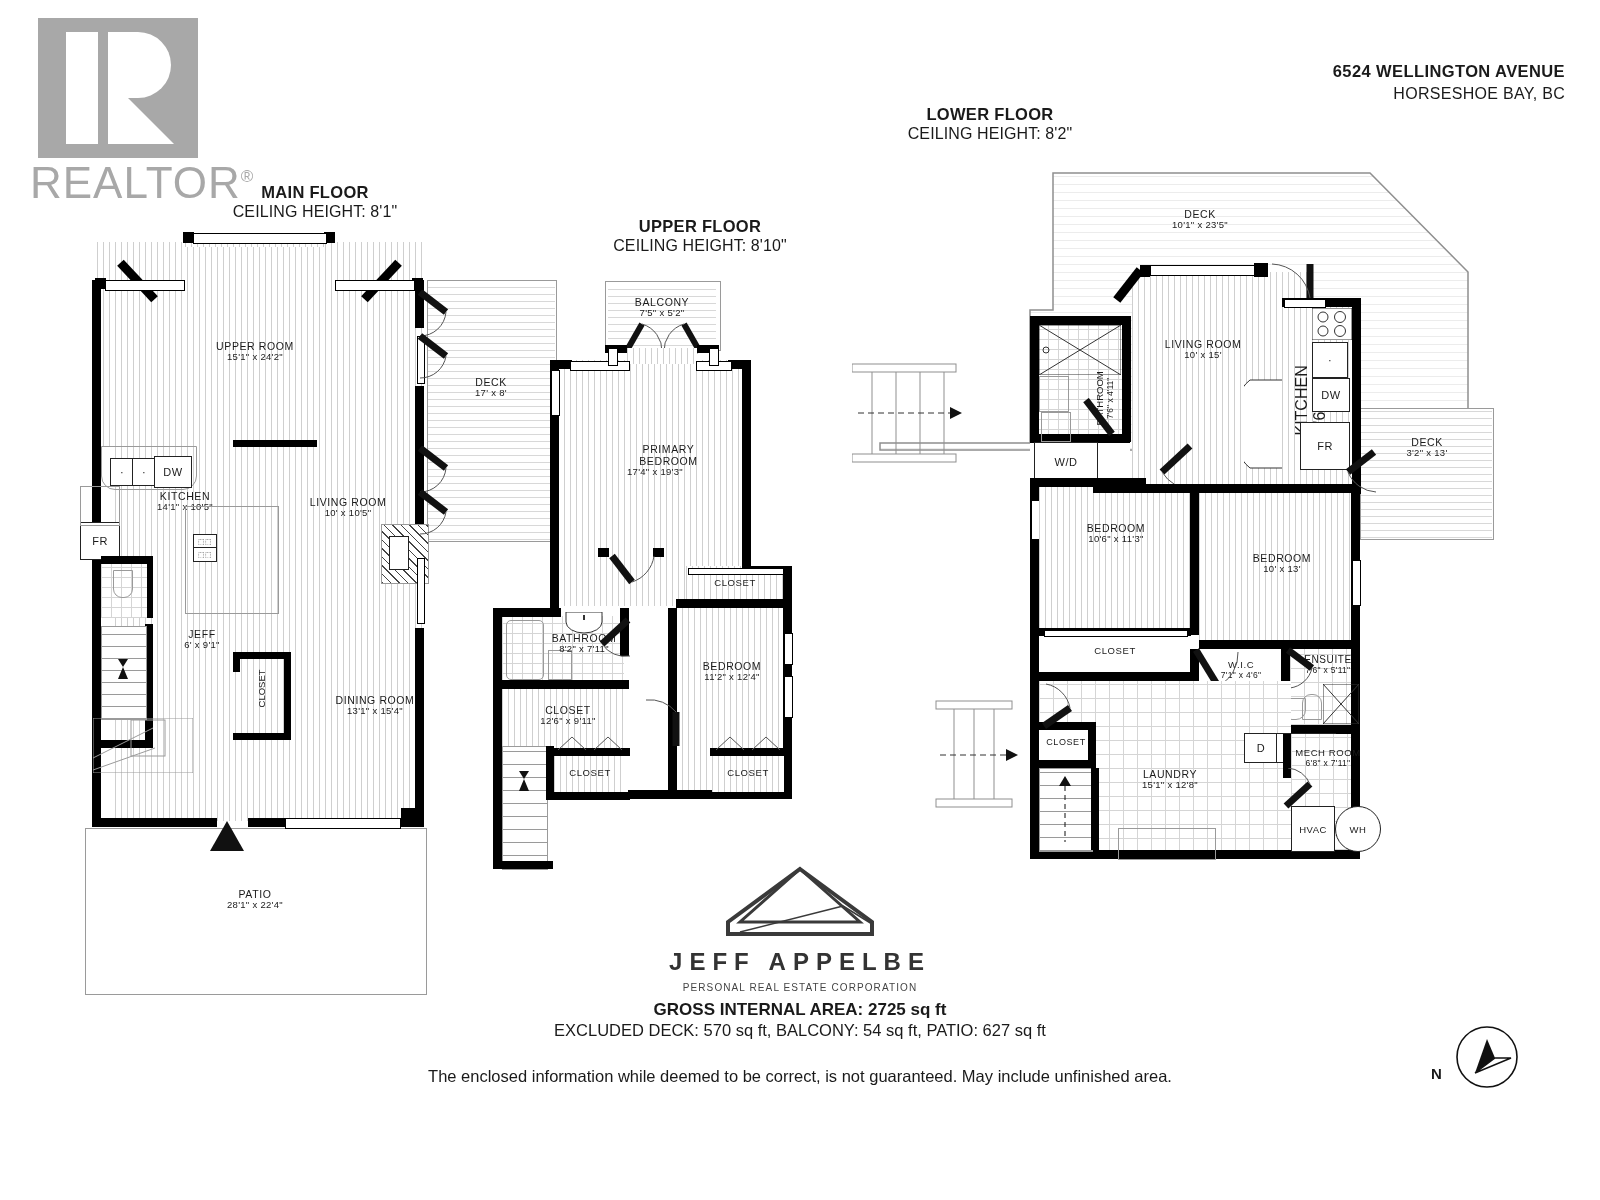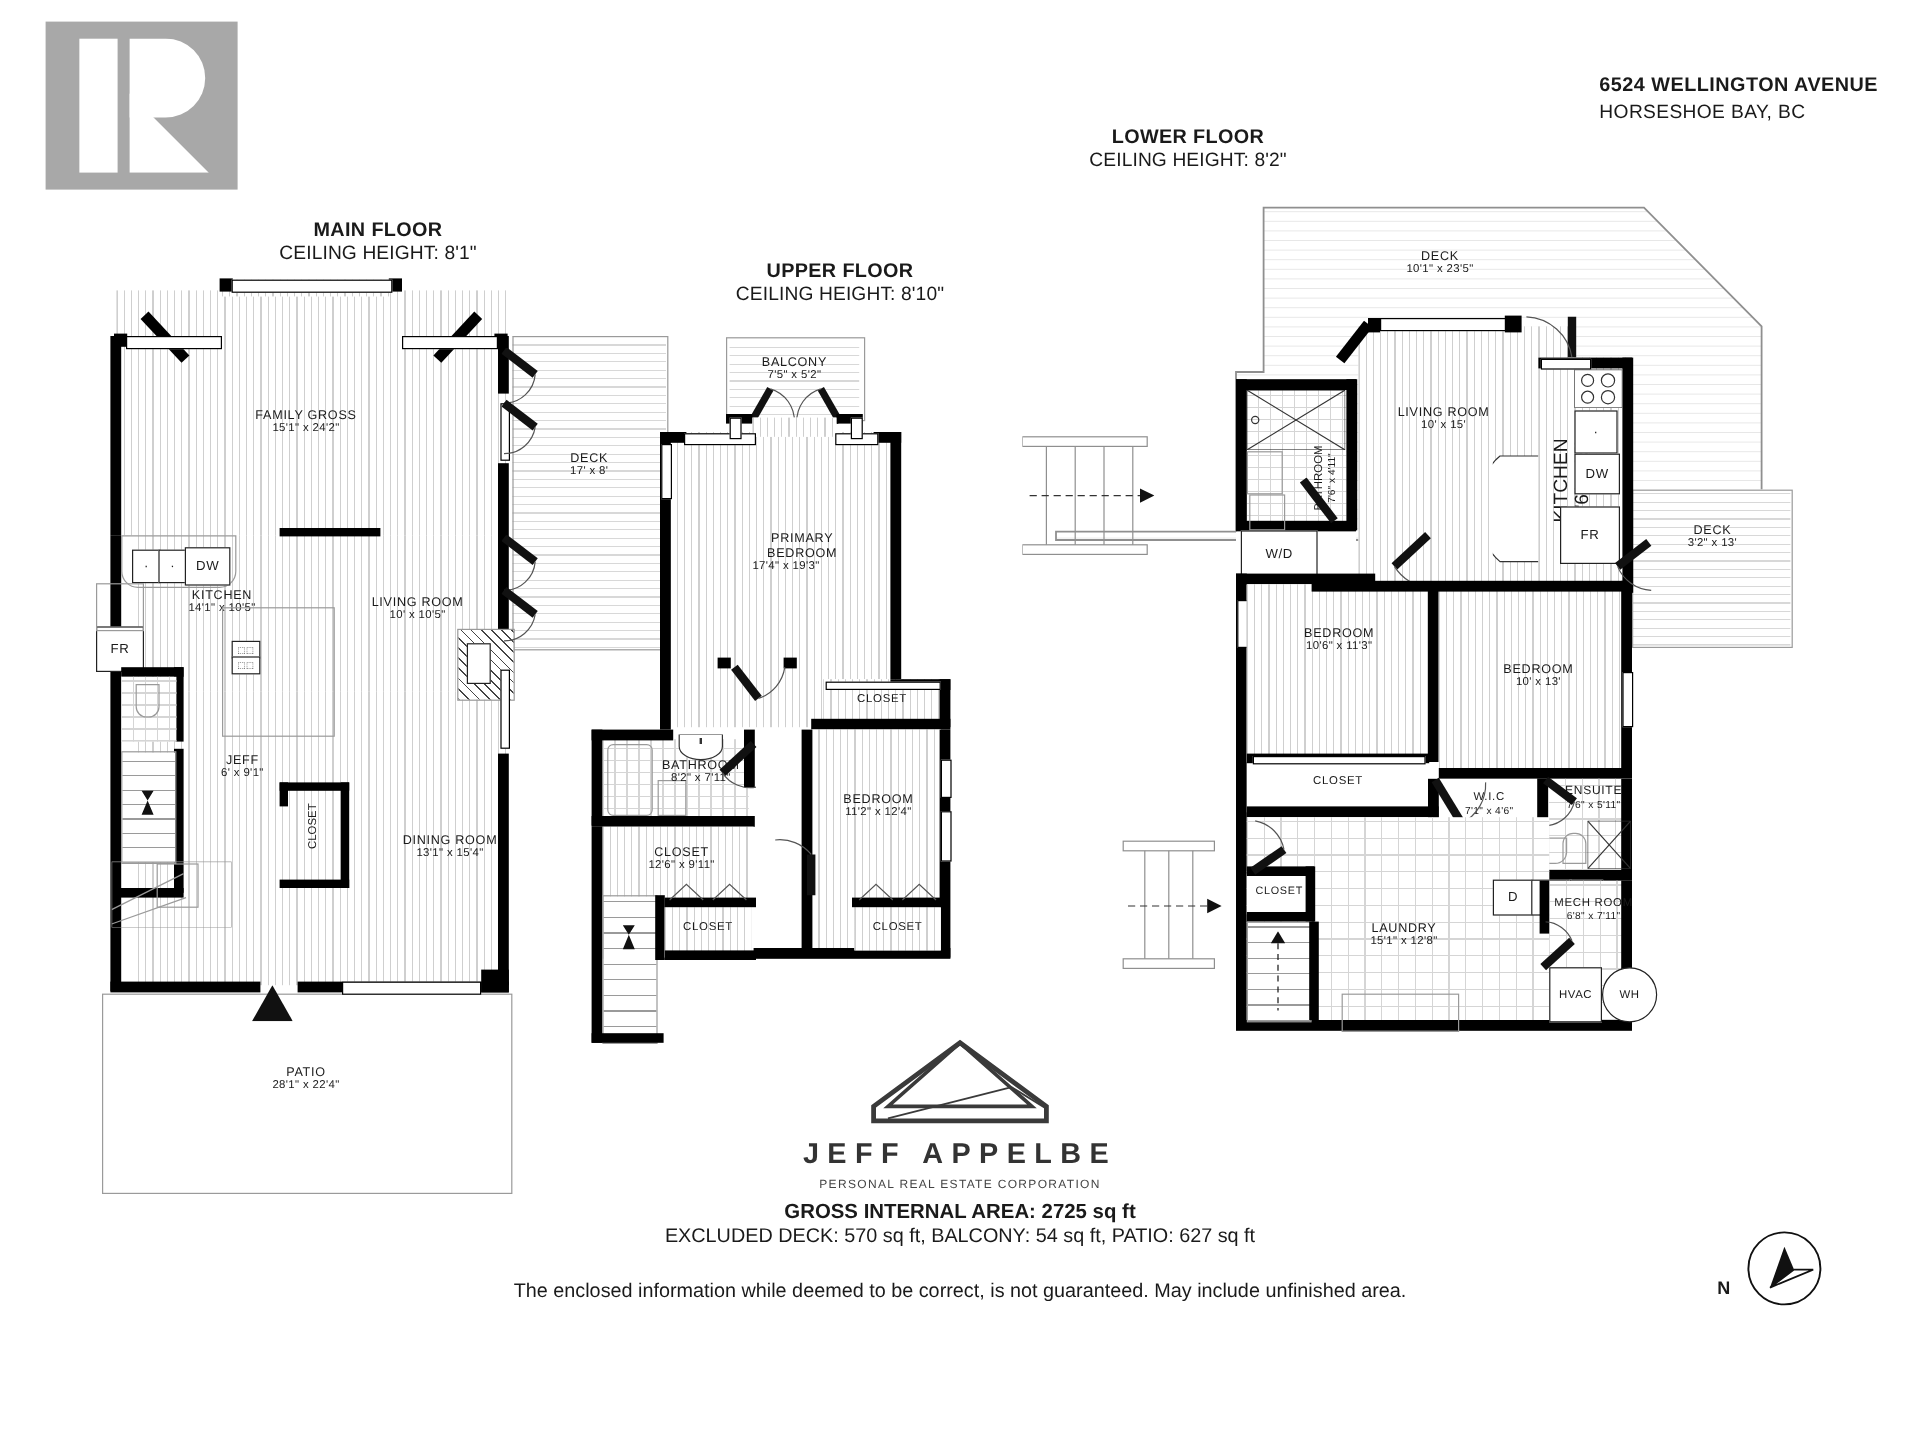--- a/index.html
+++ b/index.html
@@ -13,21 +13,21 @@
   
   #realtor-logo{left:30px;top:18px;width:200px;height:180px;}
   #realtor-mark{position:absolute;left:8px;top:0;width:160px;height:140px;background:#a8a8a8;}
   #realtor-r{position:absolute;left:28px;top:14px;width:110px;height:112px;}
   .realtor-word{position:absolute;left:0;top:140px;font-size:44px;letter-spacing:1px;color:#a8a8a8;font-family:"Liberation Sans",sans-serif;font-weight:400;}
   .realtor-reg{font-size:17px;vertical-align:super;}
 
   
   .floor-title{text-align:center;font-weight:bold;font-size:16.5px;letter-spacing:.3px;}
   .floor-sub{text-align:center;font-size:16px;letter-spacing:.1px;}
-  #addr{right:35px;top:62px;}
+  #addr{right:35px;top:62px;text-align:right;}
   #addr .line1{font-weight:bold;font-size:16.5px;letter-spacing:.4px;}
   #addr .line2{font-size:16px;letter-spacing:.3px;margin-top:4px;}
 
   
   .plan{position:absolute;}
   .wall{position:absolute;background:#000;}
   .room{position:absolute;background:#fff;}
   
   .hatchV{
     background-image:repeating-linear-gradient(90deg,#cfcfcf 0 1px,#fff 1px 6px);
@@ -75,20 +75,21 @@
 <body>
 
 <div class="abs" id="realtor-logo">
   <div id="realtor-mark">
     <svg id="realtor-r" viewBox="0 0 110 112">
       <rect x="0" y="0" width="32" height="112" fill="#fff"></rect>
       <path d="M42 0 H72 A33 33 0 0 1 72 66 H42 Z" fill="#fff"></path>
       <path d="M42 46 L108 112 H42 Z" fill="#fff"></path>
     </svg>
   </div>
+  <div class="realtor-word"><span>REALTOR</span><span class="realtor-reg">®</span></div>
 </div>
 
 <div class="abs" id="addr">
   <div class="line1">6524 WELLINGTON AVENUE</div>
   <div class="line2">HORSESHOE BAY, BC</div>
 </div>
 
 <div class="abs floor-title" style="left:165px;top:183px;width:300px;">MAIN FLOOR</div>
 <div class="abs floor-sub" style="left:165px;top:203px;width:300px;">CEILING HEIGHT: 8'1"</div>
 
@@ -135,21 +136,21 @@
   <div class="wall" style="left:98px;top:4px;width:11px;height:11px;"></div>
   <div class="wall" style="left:239px;top:4px;width:11px;height:11px;"></div>
   <div class="wall" style="left:10px;top:50px;width:11px;height:11px;"></div>
   <div class="wall" style="left:327px;top:50px;width:11px;height:11px;"></div>
 
   <div class="win" style="left:108px;top:5px;width:132px;height:9px;"></div>
   <div class="win" style="left:20px;top:52px;width:78px;height:9px;"></div>
   <div class="win" style="left:250px;top:52px;width:78px;height:9px;"></div>
 
   <div class="lbl" style="left:105px;top:112px;width:130px;">
-    <div class="n">FAMILY GROSS</div>
+    <div class="n">UPPER ROOM</div>
     <div class="d">15'1" x 24'2"</div>
   </div>
 
   <div class="wall" style="left:148px;top:212px;width:84px;height:7px;"></div>
 
   <div class="outline" style="left:16px;top:218px;width:94px;height:42px;border-radius:0 0 14px 14px;"></div>
   <div class="appl" style="left:25px;top:230px;width:22px;height:26px;">·</div>
   <div class="appl" style="left:47px;top:230px;width:22px;height:26px;">·</div>
   <div class="appl" style="left:69px;top:228px;width:36px;height:30px;">DW</div>
   <div class="appl" style="left:-5px;top:294px;width:38px;height:36px;">FR</div>

